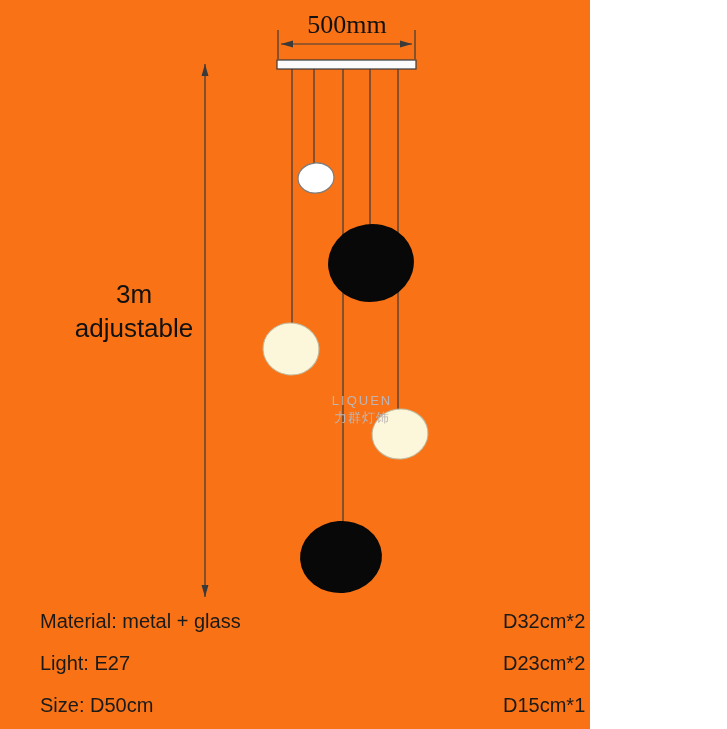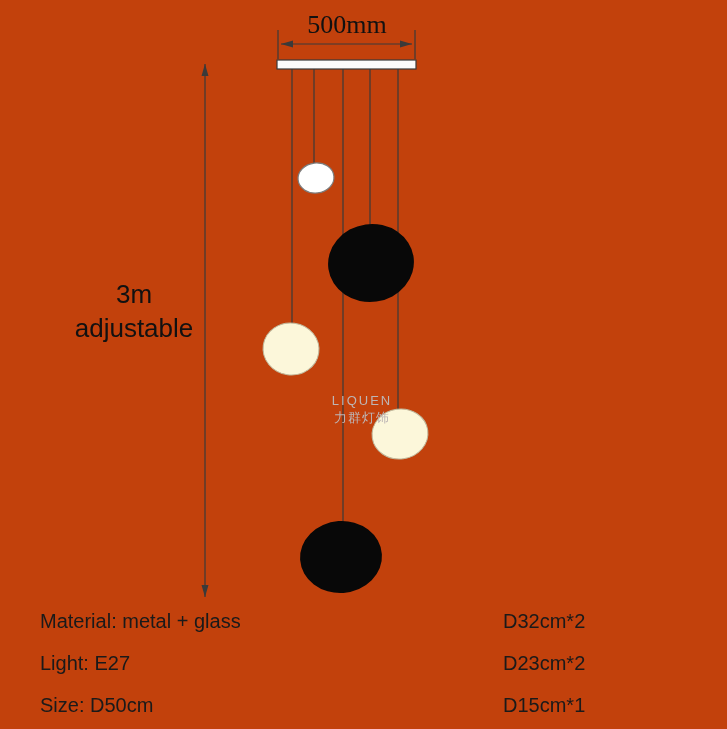--- a/index.html
+++ b/index.html
@@ -2,23 +2,23 @@
 <html><head>
 <meta charset="utf-8">
 <style>
   html, body {
     margin: 0;
     padding: 0;
     background: #ffffff;
   }
   .canvas {
     position: relative;
-    width: 727px;
+    width: 590px;
     height: 729px;
-    background: #c2410c;
+    background: #f97316;
     font-family: "Liberation Sans", sans-serif;
     overflow: hidden;
     text-decoration: underline;
   }
   svg { display: block; }
   .dim-label {
     font-family: "Liberation Serif", serif;
     font-size: 26px;
   }
   .height-label {

